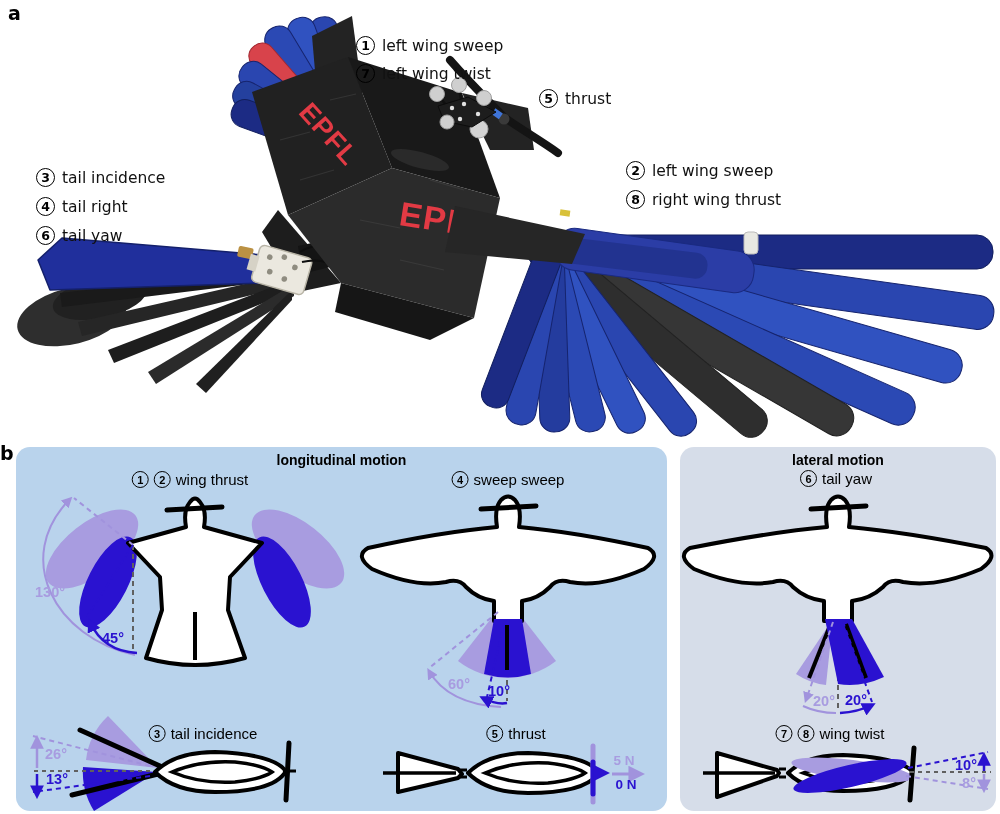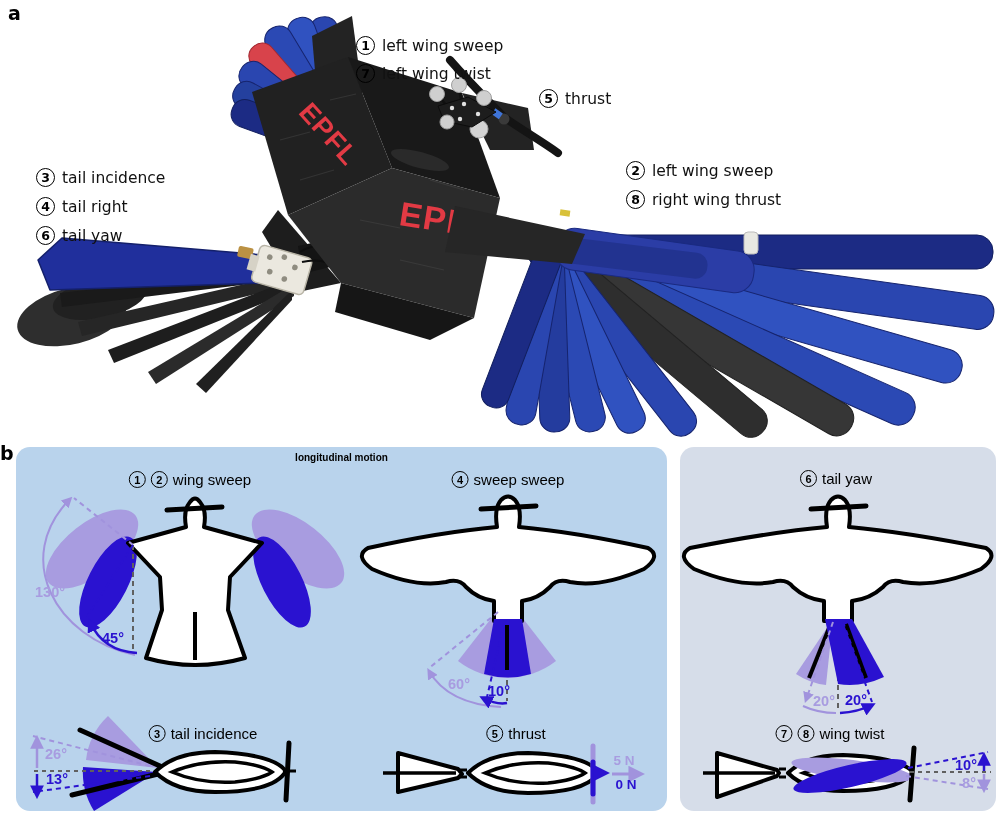--- a/index.html
+++ b/index.html
@@ -8,21 +8,21 @@
   
   .pa-label{position:absolute;display:flex;align-items:center;gap:7px;font-size:15.5px;color:#111;
             font-family:"DejaVu Sans",sans-serif;white-space:nowrap;}
   .num{display:inline-flex;align-items:center;justify-content:center;width:19px;height:19px;
        border:1.8px solid #000;border-radius:50%;font-size:12.5px;font-weight:700;box-sizing:border-box;
        background:transparent;flex:0 0 auto;color:#000;}
   
   .box{position:absolute;border-radius:14px;}
   .box-longitudinal{left:16px;top:447px;width:651px;height:364px;background:#b9d3ec;}
   .box-lateral{left:680px;top:447px;width:316px;height:364px;background:#d6dde9;}
-  .db-title{position:absolute;font-weight:700;font-size:10px;text-align:center;color:#000;}
+  .db-title{position:absolute;font-weight:700;font-size:14px;text-align:center;color:#000;}
   .db-label{position:absolute;display:flex;align-items:center;gap:5px;font-size:15px;color:#000;
             transform:translateX(-50%);white-space:nowrap;}
   .db-label .num{width:17px;height:17px;font-size:11px;border-width:1.6px;}
   svg.layer{position:absolute;}
   text.ang{font-family:"Liberation Sans",sans-serif;font-weight:700;}
 </style>
 </head>
 <body>
 
 <div class="fig">
@@ -264,25 +264,26 @@
       <path d="M 910,332 L 991,332" stroke="#606060" stroke-width="2" stroke-dasharray="4,4" fill="none"></path>
       <path d="M 906,336 L 988,349" stroke="#a193dd" stroke-width="2" stroke-dasharray="5,4" fill="none"></path>
       <path d="M 984,331 L 984,316" stroke="#2a12d0" stroke-width="2.5" fill="none" marker-end="url(#aI)"></path>
       <path d="M 984,334 L 984,349" stroke="#a193dd" stroke-width="2.5" fill="none" marker-end="url(#aL)"></path>
       <text class="ang" x="966" y="330" font-size="14.5" fill="#2a12d0" text-anchor="middle">10°</text>
       <text class="ang" x="969" y="348" font-size="14.5" fill="#a89ce0" text-anchor="middle">8°</text>
     </g>
   </svg>
 
   <div class="db-title" style="left:16px;top:452px;width:651px;">longitudinal motion</div>
+  <div class="db-title" style="left:680px;top:452px;width:316px;">lateral motion</div>
 
   <div class="db-label" style="left:190px;top:471px">
     <span class="num">1</span>
     <span class="num">2</span>
-    <span>wing sweep</span>
+    <span>wing thrust</span>
   </div>
   <div class="db-label" style="left:508px;top:471px">
     <span class="num">4</span>
     <span>sweep sweep</span>
   </div>
   <div class="db-label" style="left:836px;top:470px">
     <span class="num">6</span>
     <span>tail yaw</span>
   </div>
   <div class="db-label" style="left:203px;top:725px">

